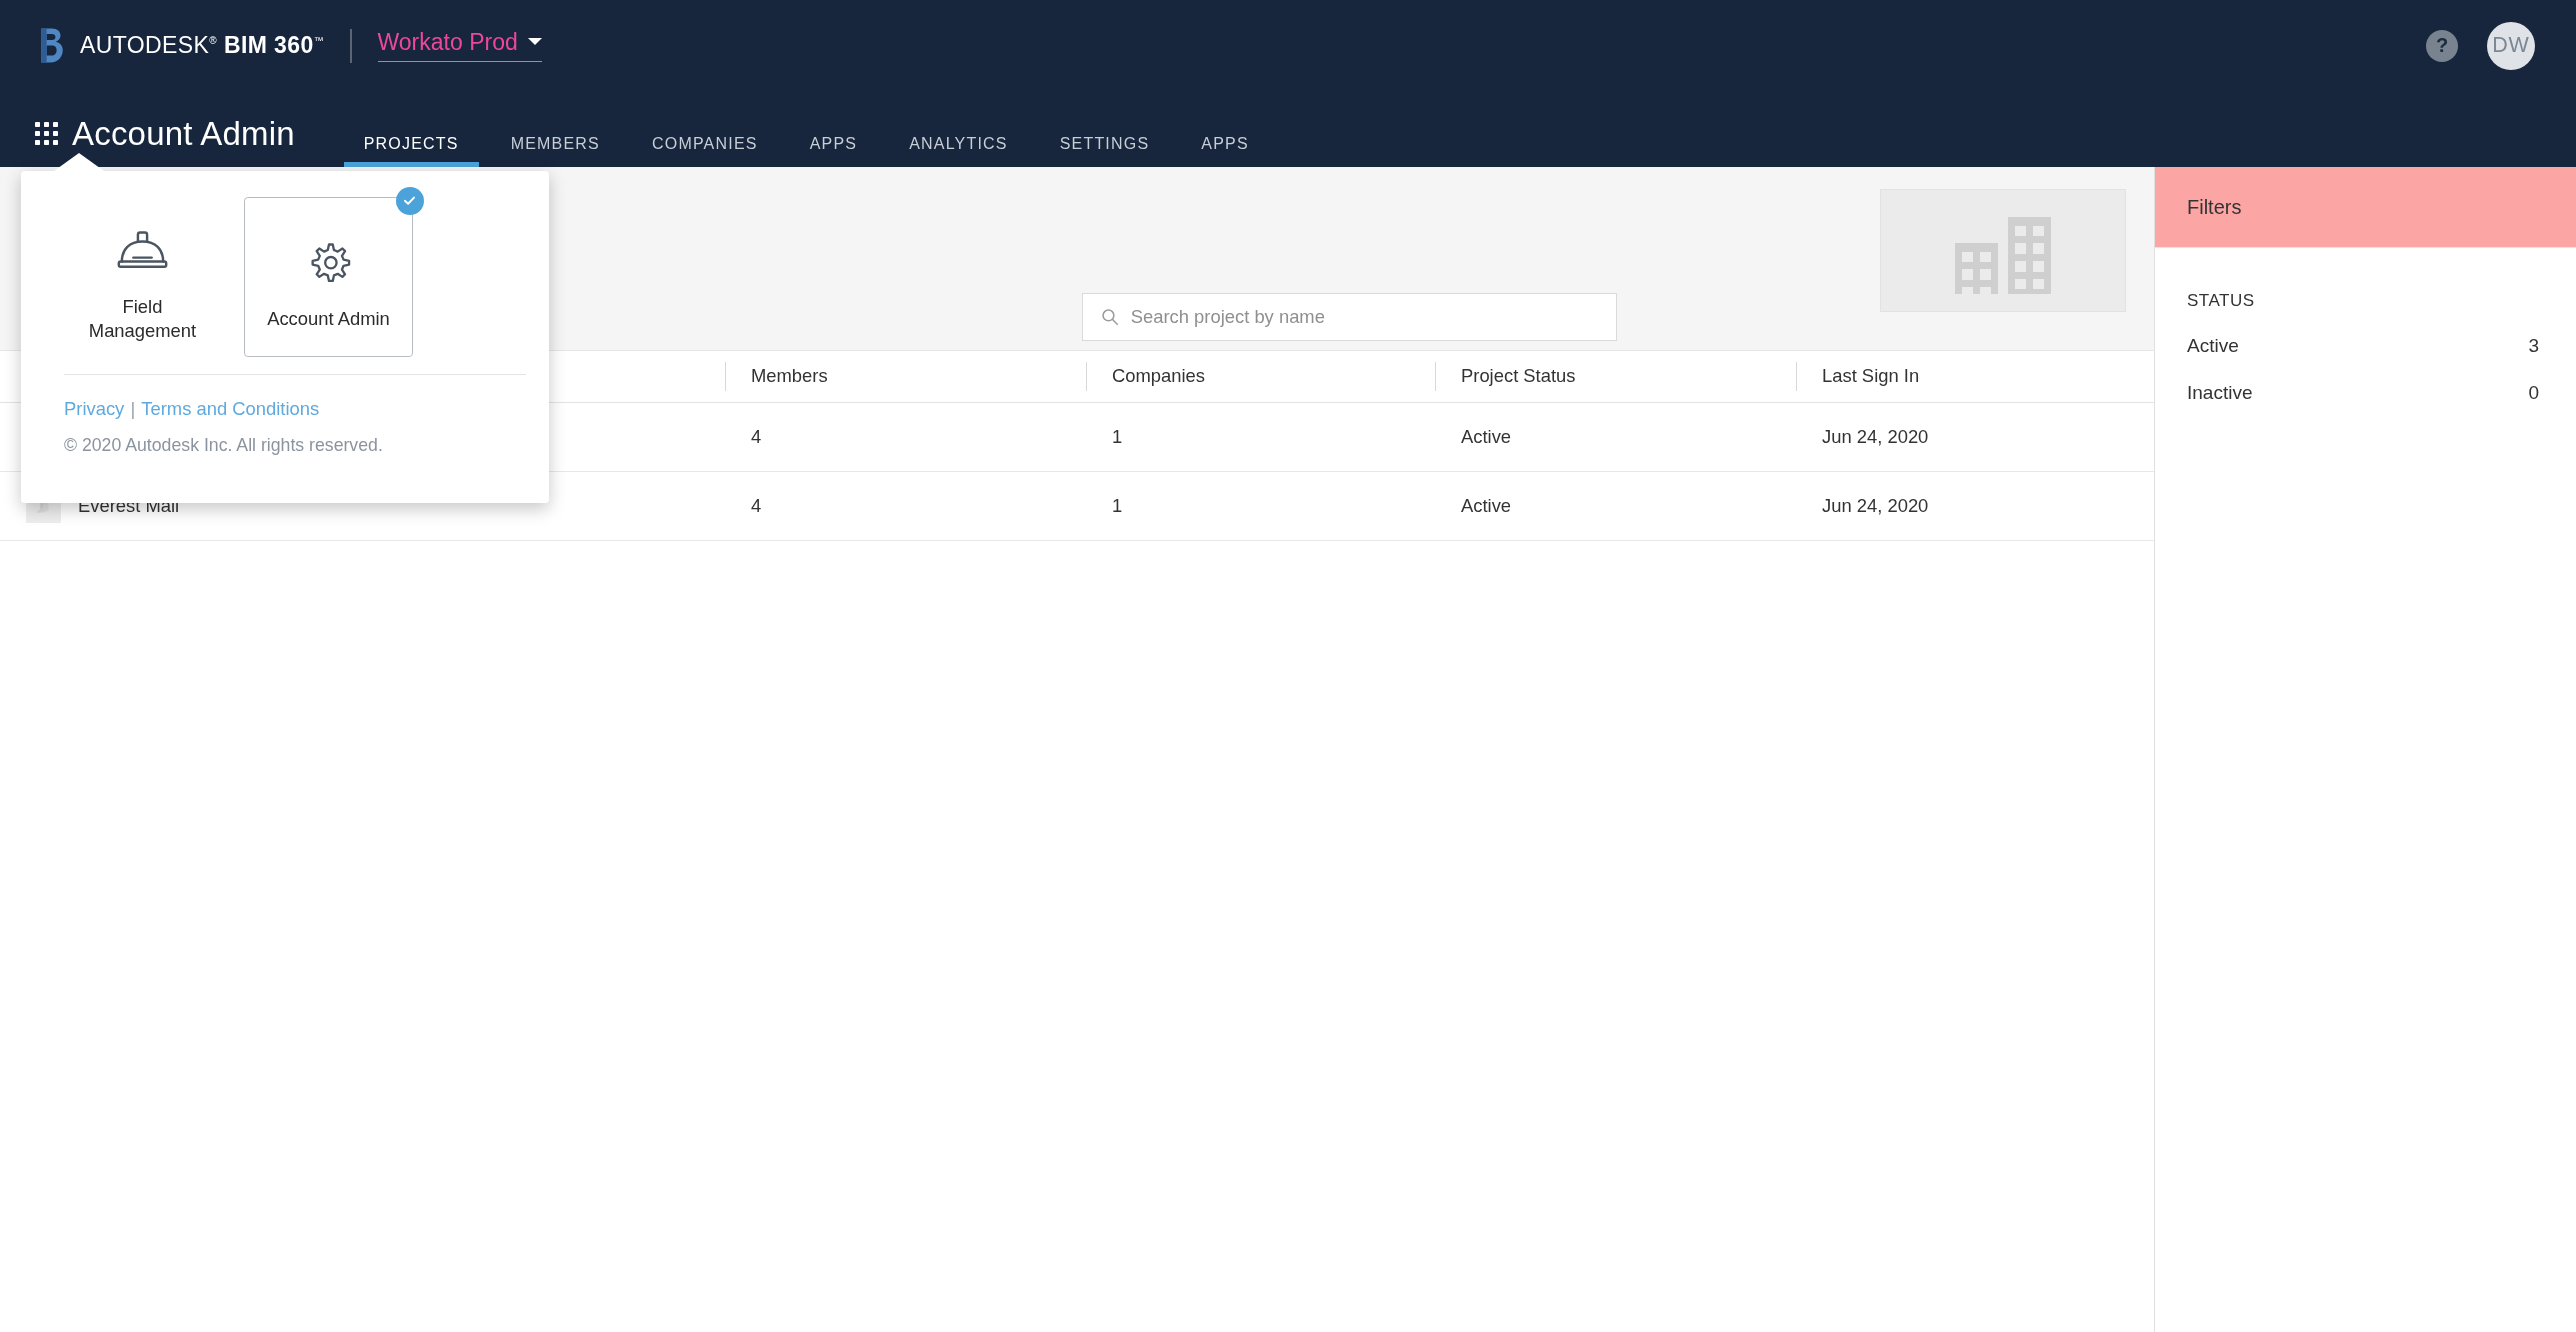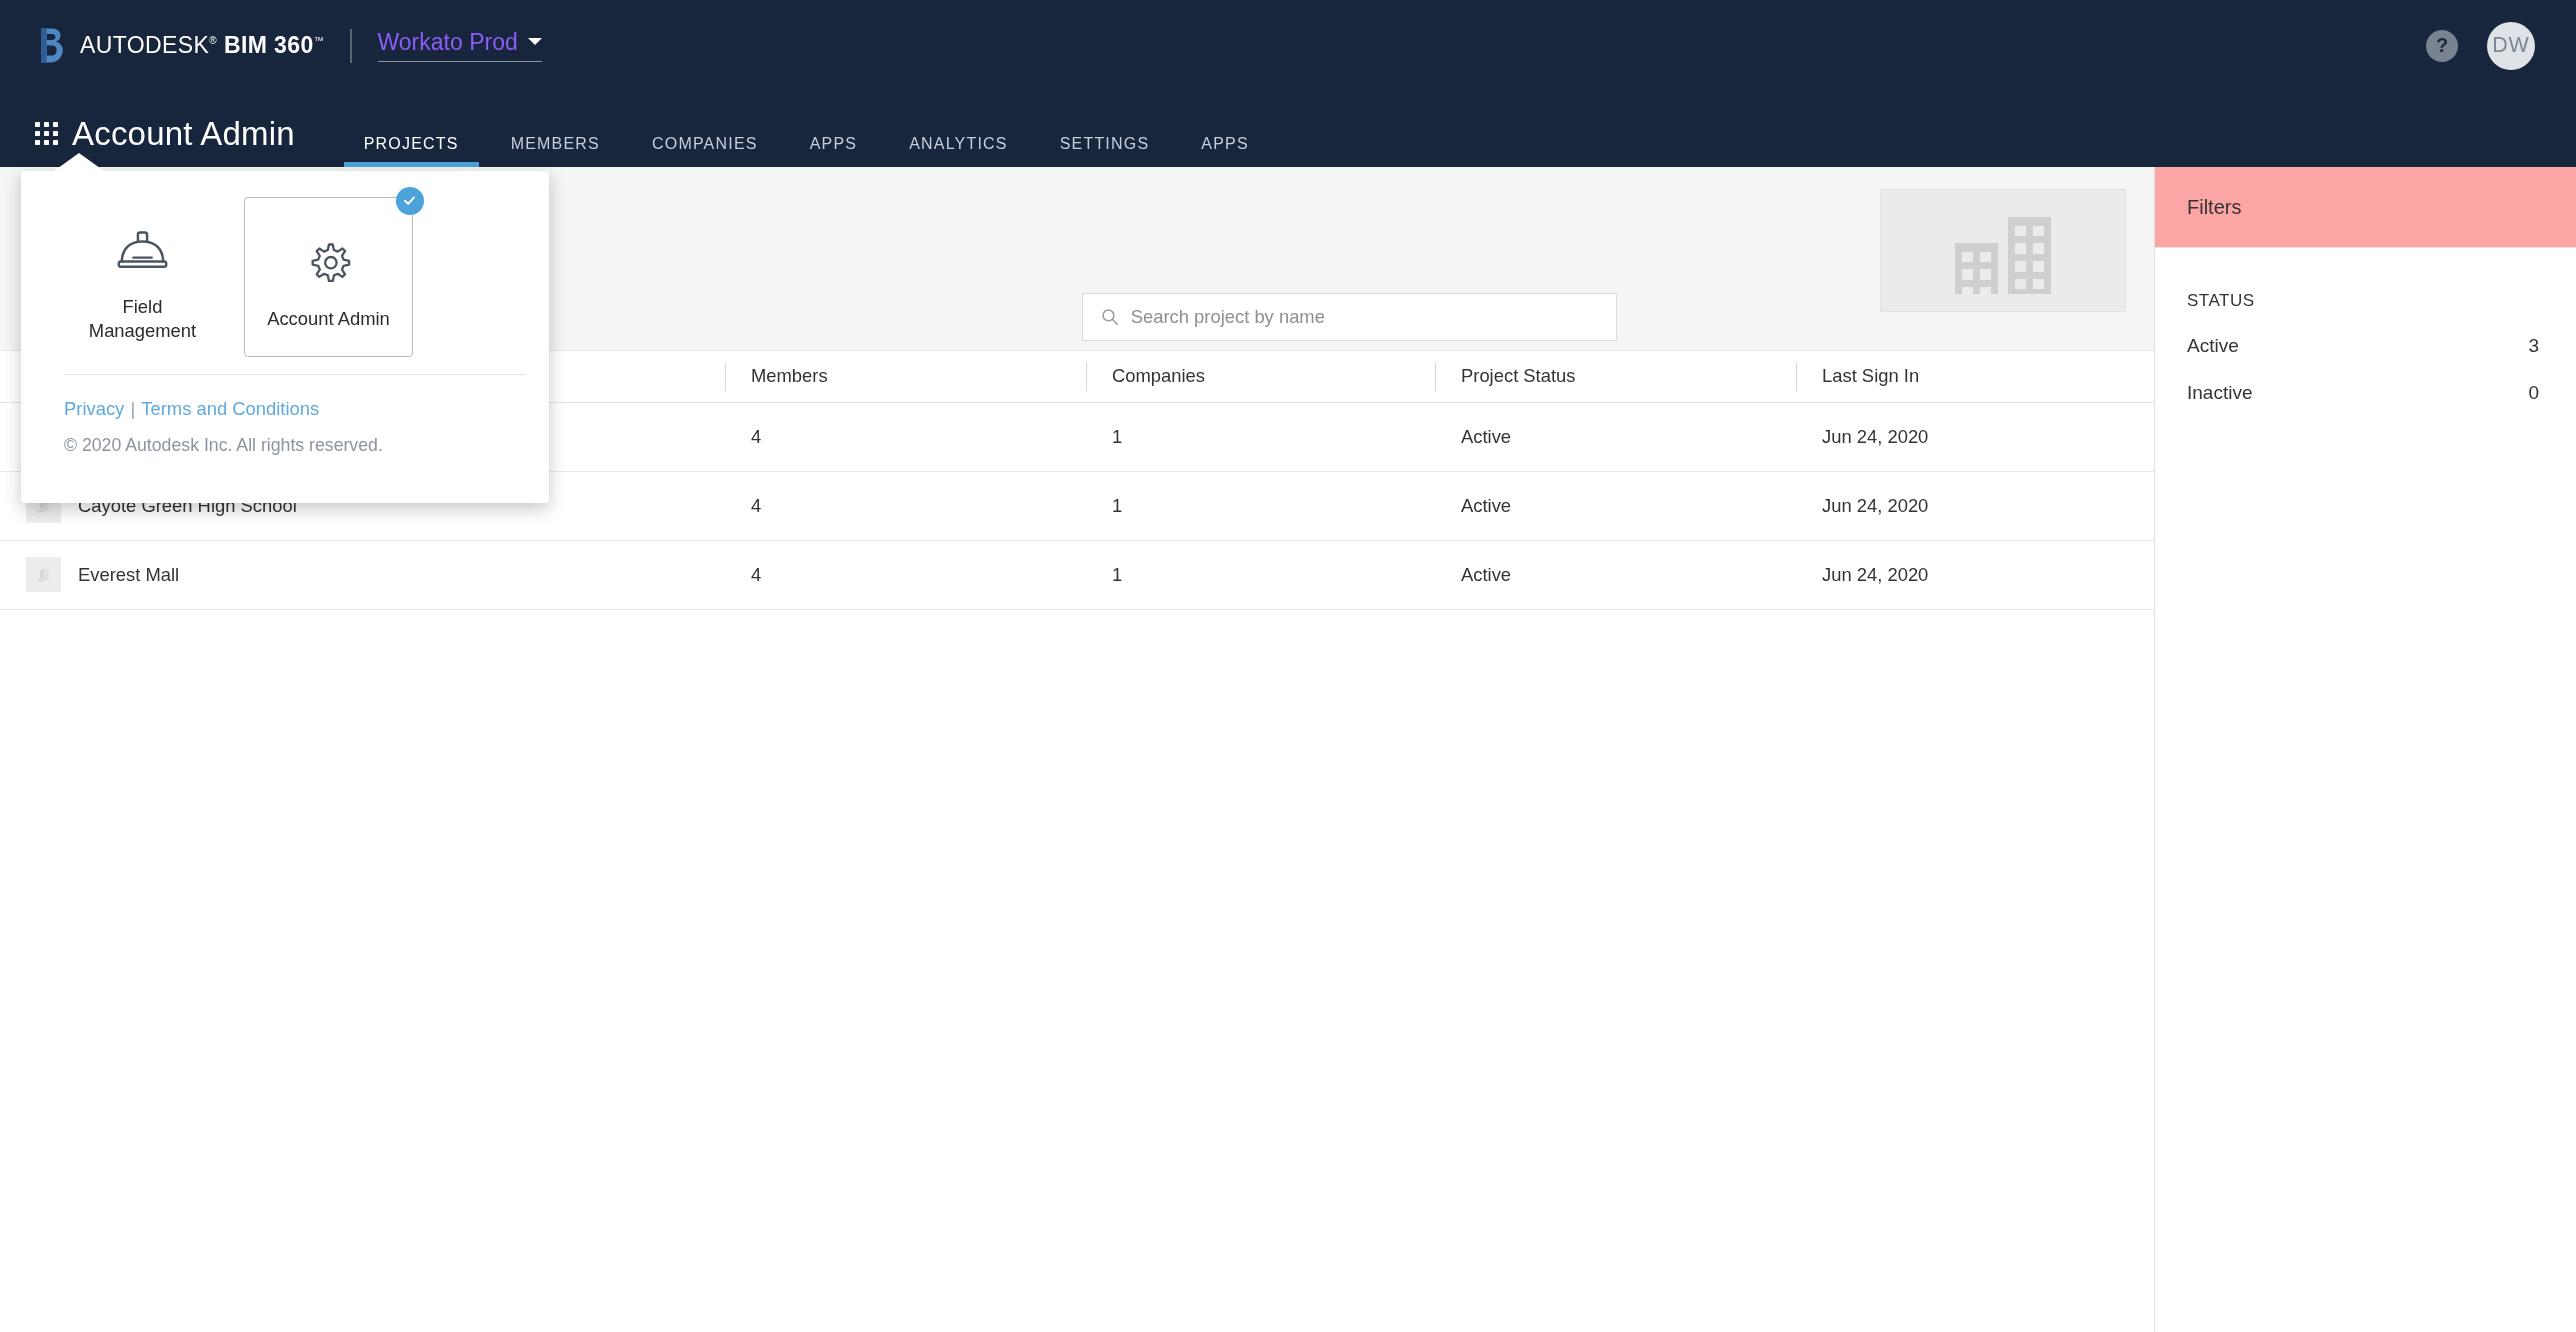--- a/index.html
+++ b/index.html
@@ -24,21 +24,21 @@
     font-family: "Liberation Sans", sans-serif; white-space: nowrap;
   }
   .brand-text .thin { font-weight: 300; }
   .brand-text .bold { font-weight: 700; }
   .brand-text .sup { font-size: 10px; vertical-align: super; }
   .brand-divider {
     width: 1.5px; height: 34px; background: #5b6574;
     margin: 0 26px;
   }
   .acct-switch {
-    color: #8b5cf6; font-size: 23px; font-weight: 400;
+    color: #ec4899; font-size: 23px; font-weight: 400;
     border-bottom: 1.5px solid #8d96a3; padding-bottom: 5.4px;
     display: flex; align-items: center; white-space: nowrap;
     cursor: pointer;
   }
   .acct-caret {
     width: 0; height: 0; margin-left: 10.7px; margin-bottom: 2.3px;
     border-left: 7px solid transparent; border-right: 7px solid transparent;
     border-top: 7.7px solid #ffffff;
   }
   .brand-right {
@@ -333,38 +333,20 @@
       <tr>
         <td>
           <span class="cell-name">
             <span class="thumb-sm">
               <svg viewBox="0 0 26 26" width="20" height="20" aria-hidden="true">
                 <path d="M12 4 L19 6 L19 19 L12 21 Z" fill="#e0e0e0"></path>
                 <path d="M12 4 L8 7 L8 17 L12 21 Z" fill="#d6d6d6"></path>
                 <path d="M4 20 L12 14 L12 21 L4 22 Z" fill="#dddddd"></path>
               </svg>
             </span>
-            <span>Cayote Green High School</span>
-          </span>
-        </td>
-        <td>4</td>
-        <td>1</td>
-        <td>Active</td>
-        <td>Jun 24, 2020</td>
-      </tr>
-      <tr>
-        <td>
-          <span class="cell-name">
-            <span class="thumb-sm">
-              <svg viewBox="0 0 26 26" width="20" height="20" aria-hidden="true">
-                <path d="M12 4 L19 6 L19 19 L12 21 Z" fill="#e0e0e0"></path>
-                <path d="M12 4 L8 7 L8 17 L12 21 Z" fill="#d6d6d6"></path>
-                <path d="M4 20 L12 14 L12 21 L4 22 Z" fill="#dddddd"></path>
-              </svg>
-            </span>
             <span>Everest Mall</span>
           </span>
         </td>
         <td>4</td>
         <td>1</td>
         <td>Active</td>
         <td>Jun 24, 2020</td>
       </tr>
     </tbody>
   </table>

